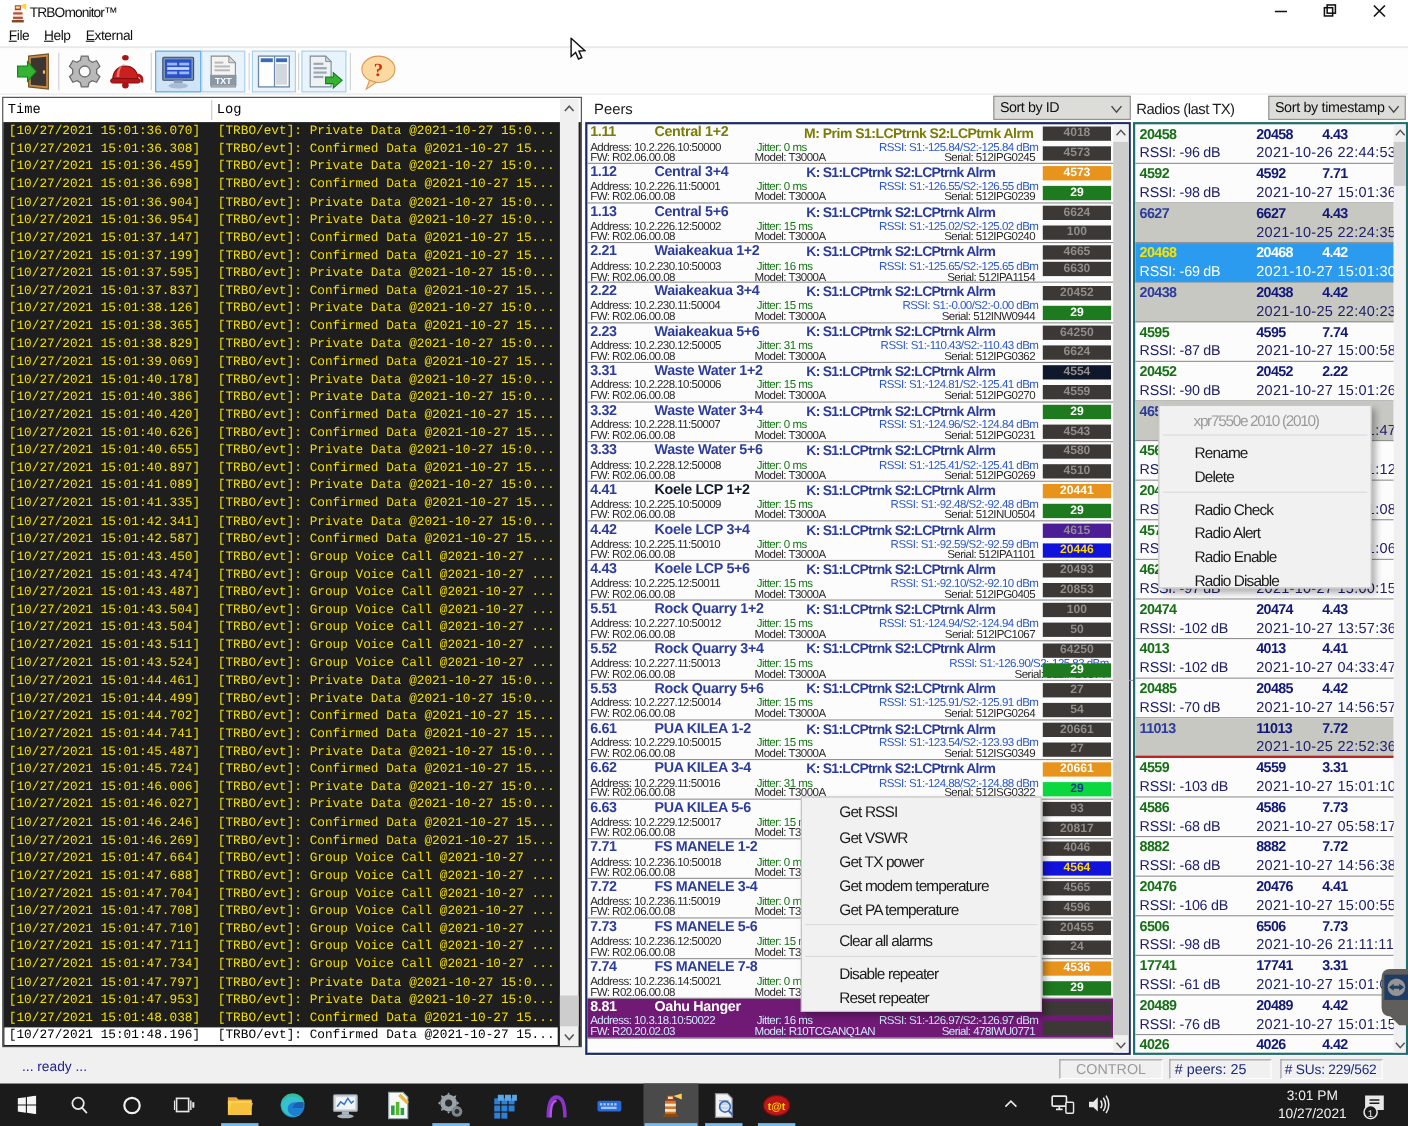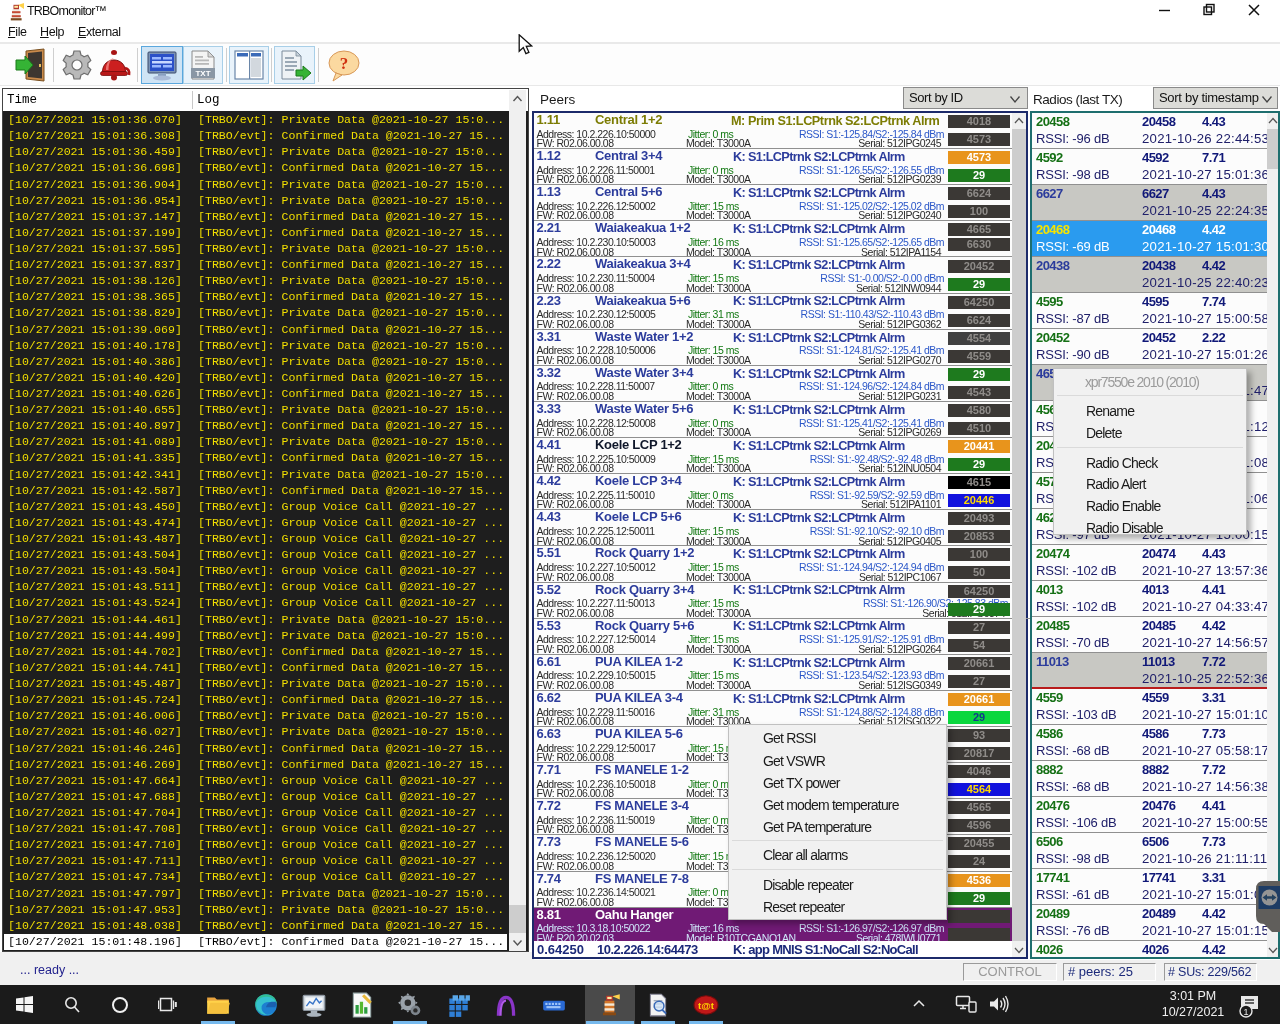--- a/index.html
+++ b/index.html
@@ -280,21 +280,21 @@
         <div class="abs" style="left:2.5px;top:2px;font-size:13px;font-weight:bold;letter-spacing:-0.3px;color:#2c3c9c">3.31</div>
         <div class="abs" style="left:61px;top:2px;font-size:13px;font-weight:bold;letter-spacing:-0.3px;color:#2c3c9c;white-space:nowrap">Waste Water 1+2</div>
         <div class="abs" style="left:199px;top:2.8px;font-size:12.7px;font-weight:bold;color:#2c3c9c;letter-spacing:-0.65px;white-space:nowrap">K: S1:LCPtrnk S2:LCPtrnk Alrm</div>
         <div class="abs" style="left:2.5px;top:15.6px;color:#2a2a2a">Address: 10.2.228.10:50006</div>
         <div class="abs" style="left:154px;top:15.6px;color:#127812">Jitter: 15 ms</div>
         <div class="abs" style="right:68px;top:15.6px;color:#2b57c8">RSSI: S1:-124.81/S2:-125.41 dBm</div>
         <div class="abs" style="left:2.5px;top:25.2px;color:#2a2a2a">FW: R02.06.00.08</div>
         <div class="abs" style="left:152px;top:25.2px;color:#2a2a2a">Model: T3000A</div>
         <div class="abs" style="right:71px;top:25.2px;color:#2a2a2a">Serial: 512IPG0270</div>
       </div>
-      <div class="abs" style="left:414px;top:218.7px;width:62px;height:13px;background:#404040;color:#8f8c89;font-size:11px;font-weight:bold;text-align:center;line-height:13px">4554</div>
+      <div class="abs" style="left:414px;top:218.7px;width:62px;height:13px;background:#0f172a;color:#8f8c89;font-size:11px;font-weight:bold;text-align:center;line-height:13px">4554</div>
       <div class="abs" style="left:414px;top:236.7px;width:62px;height:13px;background:#3b3835;color:#8f8c89;font-size:11px;font-weight:bold;text-align:center;line-height:13px">4559</div>
       <div class="abs" style="left:0;top:252.84px;width:478px;height:36.12px;border-bottom:1px solid #909090;font-size:10.5px;letter-spacing:-0.5px;line-height:10.5px;overflow:hidden">
         <div class="abs" style="left:2.5px;top:2px;font-size:13px;font-weight:bold;letter-spacing:-0.3px;color:#2c3c9c">3.32</div>
         <div class="abs" style="left:61px;top:2px;font-size:13px;font-weight:bold;letter-spacing:-0.3px;color:#2c3c9c;white-space:nowrap">Waste Water 3+4</div>
         <div class="abs" style="left:199px;top:2.8px;font-size:12.7px;font-weight:bold;color:#2c3c9c;letter-spacing:-0.65px;white-space:nowrap">K: S1:LCPtrnk S2:LCPtrnk Alrm</div>
         <div class="abs" style="left:2.5px;top:15.6px;color:#2a2a2a">Address: 10.2.228.11:50007</div>
         <div class="abs" style="left:154px;top:15.6px;color:#127812">Jitter: 0 ms</div>
         <div class="abs" style="right:68px;top:15.6px;color:#2b57c8">RSSI: S1:-124.96/S2:-124.84 dBm</div>
         <div class="abs" style="left:2.5px;top:25.2px;color:#2a2a2a">FW: R02.06.00.08</div>
         <div class="abs" style="left:152px;top:25.2px;color:#2a2a2a">Model: T3000A</div>
@@ -332,21 +332,21 @@
         <div class="abs" style="left:2.5px;top:2px;font-size:13px;font-weight:bold;letter-spacing:-0.3px;color:#2c3c9c">4.42</div>
         <div class="abs" style="left:61px;top:2px;font-size:13px;font-weight:bold;letter-spacing:-0.3px;color:#2c3c9c;white-space:nowrap">Koele LCP 3+4</div>
         <div class="abs" style="left:199px;top:2.8px;font-size:12.7px;font-weight:bold;color:#2c3c9c;letter-spacing:-0.65px;white-space:nowrap">K: S1:LCPtrnk S2:LCPtrnk Alrm</div>
         <div class="abs" style="left:2.5px;top:15.6px;color:#2a2a2a">Address: 10.2.225.11:50010</div>
         <div class="abs" style="left:154px;top:15.6px;color:#127812">Jitter: 0 ms</div>
         <div class="abs" style="right:68px;top:15.6px;color:#2b57c8">RSSI: S1:-92.59/S2:-92.59 dBm</div>
         <div class="abs" style="left:2.5px;top:25.2px;color:#2a2a2a">FW: R02.06.00.08</div>
         <div class="abs" style="left:152px;top:25.2px;color:#2a2a2a">Model: T3000A</div>
         <div class="abs" style="right:71px;top:25.2px;color:#2a2a2a">Serial: 512IPA1101</div>
       </div>
-      <div class="abs" style="left:414px;top:363.2px;width:62px;height:13px;background:#000000;color:#8f8c89;font-size:11px;font-weight:bold;text-align:center;line-height:13px">4615</div>
+      <div class="abs" style="left:414px;top:363.2px;width:62px;height:13px;background:#4c1d95;color:#8f8c89;font-size:11px;font-weight:bold;text-align:center;line-height:13px">4615</div>
       <div class="abs" style="left:414px;top:381.2px;width:62px;height:13px;background:#1212dd;color:#ffd900;font-size:11px;font-weight:bold;text-align:center;line-height:13px">20446</div>
       <div class="abs" style="left:0;top:397.32px;width:478px;height:36.12px;border-bottom:1px solid #909090;font-size:10.5px;letter-spacing:-0.5px;line-height:10.5px;overflow:hidden">
         <div class="abs" style="left:2.5px;top:2px;font-size:13px;font-weight:bold;letter-spacing:-0.3px;color:#2c3c9c">4.43</div>
         <div class="abs" style="left:61px;top:2px;font-size:13px;font-weight:bold;letter-spacing:-0.3px;color:#2c3c9c;white-space:nowrap">Koele LCP 5+6</div>
         <div class="abs" style="left:199px;top:2.8px;font-size:12.7px;font-weight:bold;color:#2c3c9c;letter-spacing:-0.65px;white-space:nowrap">K: S1:LCPtrnk S2:LCPtrnk Alrm</div>
         <div class="abs" style="left:2.5px;top:15.6px;color:#2a2a2a">Address: 10.2.225.12:50011</div>
         <div class="abs" style="left:154px;top:15.6px;color:#127812">Jitter: 15 ms</div>
         <div class="abs" style="right:68px;top:15.6px;color:#2b57c8">RSSI: S1:-92.10/S2:-92.10 dBm</div>
         <div class="abs" style="left:2.5px;top:25.2px;color:#2a2a2a">FW: R02.06.00.08</div>
         <div class="abs" style="left:152px;top:25.2px;color:#2a2a2a">Model: T3000A</div>
@@ -489,25 +489,20 @@
         <div class="abs" style="left:61px;top:2px;font-size:13px;font-weight:bold;letter-spacing:-0.3px;color:#fff;white-space:nowrap">Oahu Hanger</div>
         <div class="abs" style="left:2.5px;top:15.6px;color:#cfe6fa">Address: 10.3.18.10:50022</div>
         <div class="abs" style="left:154px;top:15.6px;color:#cfe6fa">Jitter: 16 ms</div>
         <div class="abs" style="right:68px;top:15.6px;color:#cfe6fa">RSSI: S1:-126.97/S2:-126.97 dBm</div>
         <div class="abs" style="left:2.5px;top:25.2px;color:#cfe6fa">FW: R20.20.02.03</div>
         <div class="abs" style="left:152px;top:25.2px;color:#cfe6fa">Model: R10TCGANQ1AN</div>
         <div class="abs" style="right:71px;top:25.2px;color:#cfe6fa">Serial: 478IWU0771</div>
       </div>
       <div class="abs" style="left:414px;top:796.6px;width:62px;height:13px;background:#3b3835;color:#3b3835;font-size:11px;font-weight:bold;text-align:center;line-height:13px"></div>
       <div class="abs" style="left:414px;top:814.6px;width:62px;height:13px;background:#3b3835;color:#3b3835;font-size:11px;font-weight:bold;text-align:center;line-height:13px"></div>
-<div class="abs" style="left:0;top:828px;width:490px;height:16px;background:#fff;font-size:13px;font-weight:bold;color:#1c2a7a;white-space:nowrap">
- <span class="abs" style="left:3px;top:1px">0.64250</span>
- <span class="abs" style="left:63px;top:1px;letter-spacing:-0.5px">10.2.226.14:64473</span>
- <span class="abs" style="left:199px;top:1px;letter-spacing:-0.7px">K: app MNIS S1:NoCall S2:NoCall</span>
-</div>
 
 <div class="abs" style="left:478px;top:0;width:14px;height:844px;background:#f0f0f0">
  <svg class="abs" style="left:0;top:2px" width="14" height="13">
           <path d="M3 8 L7 3.5 L11 8" fill="none" stroke="#555" stroke-width="1.3"></path>
         </svg>
  <div class="abs" style="left:0;top:16px;width:14px;height:812px;background:#cdcdcd"></div>
  <svg class="abs" style="left:0;top:831px" width="14" height="13">
           <path d="M3 4 L7 8.5 L11 4" fill="none" stroke="#555" stroke-width="1.3"></path>
         </svg>
 </div>

